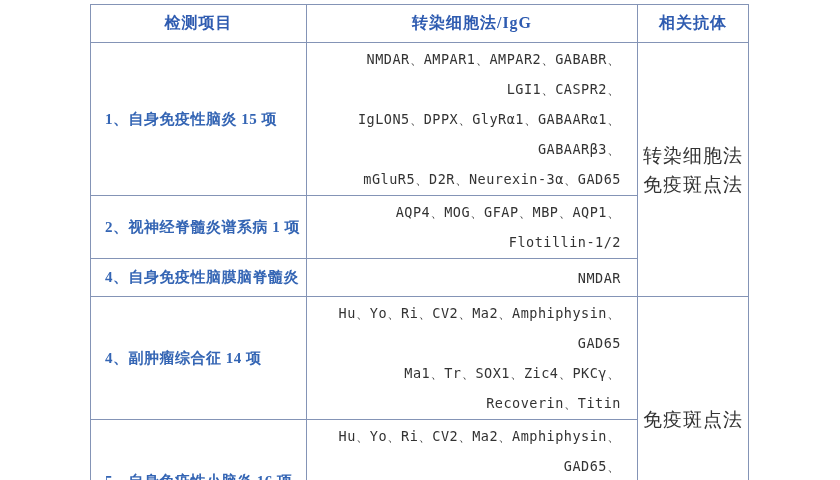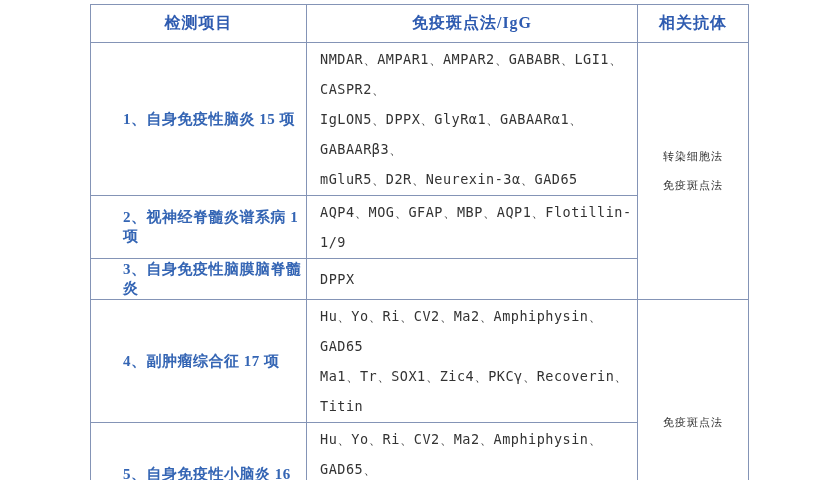--- a/index.html
+++ b/index.html
@@ -45,85 +45,85 @@
     font-size: 16px;
     font-weight: 700;
     text-align: center;
     letter-spacing: 1px;
     font-family: "Liberation Serif", serif;
   }
   td.item-cell {
     color: var(--item-text, #3465b4);
     font-size: 15px;
     font-weight: 600;
-    padding-left: 32px;
+    padding-left: 14px;
     letter-spacing: 0.5px;
     text-align: left;
     vertical-align: middle;
   }
   td.anti-cell {
     color: var(--body-text, #333333);
     font-family: "DejaVu Sans Mono", "Liberation Mono", monospace;
     font-size: 13.5px;
     line-height: 30px;
     padding-left: 13px;
-    padding-right: 4px;
+    padding-right: 16px;
     letter-spacing: 0.5px;
     white-space: pre-line;
     vertical-align: middle;
-    text-align: left;
+    text-align: right;
   }
   td.method-cell {
     color: var(--body-text, #333333);
-    font-size: 11px;
+    font-size: 19px;
     line-height: 29px;
     text-align: center;
     vertical-align: middle;
     letter-spacing: 1px;
     white-space: pre-line;
   }
 </style>
 </head>
 <body>
 
 <div class="page">
   <table class="panel">
     <colgroup>
       <col class="c-item">
       <col class="c-anti">
       <col class="c-method">
     </colgroup>
     <tbody>
       <tr class="hdr">
         <th class="col-hdr">检测项目</th>
-        <th class="col-hdr">免疫斑点法/IgG</th>
+        <th class="col-hdr">转染细胞法/IgG</th>
         <th class="col-hdr">相关抗体</th>
       </tr>
 
       <tr class="r1">
         <td class="item-cell">1、自身免疫性脑炎 15 项</td>
         <td class="anti-cell">NMDAR、AMPAR1、AMPAR2、GABABR、LGI1、CASPR2、
 IgLON5、DPPX、GlyRα1、GABAARα1、GABAARβ3、
 mGluR5、D2R、Neurexin-3α、GAD65</td>
         <td class="method-cell" rowspan="3">转染细胞法
 免疫斑点法</td>
       </tr>
 
       <tr class="r2">
         <td class="item-cell">2、视神经脊髓炎谱系病 1 项</td>
-        <td class="anti-cell">AQP4、MOG、GFAP、MBP、AQP1、Flotillin-1/9</td>
+        <td class="anti-cell">AQP4、MOG、GFAP、MBP、AQP1、Flotillin-1/2</td>
       </tr>
 
       <tr class="r3">
-        <td class="item-cell">3、自身免疫性脑膜脑脊髓炎</td>
-        <td class="anti-cell">DPPX</td>
+        <td class="item-cell">4、自身免疫性脑膜脑脊髓炎</td>
+        <td class="anti-cell">NMDAR</td>
       </tr>
 
       <tr class="r4">
-        <td class="item-cell">4、副肿瘤综合征 17 项</td>
+        <td class="item-cell">4、副肿瘤综合征 14 项</td>
         <td class="anti-cell">Hu、Yo、Ri、CV2、Ma2、Amphiphysin、GAD65
 Ma1、Tr、SOX1、Zic4、PKCγ、Recoverin、Titin</td>
         <td class="method-cell" rowspan="2">免疫斑点法</td>
       </tr>
 
       <tr class="r5">
         <td class="item-cell">5、自身免疫性小脑炎 16 项</td>
         <td class="anti-cell">Hu、Yo、Ri、CV2、Ma2、Amphiphysin、GAD65、
 Ma1、Tr、SOX1、Zic4、PKCγ、
 Homer3、ATP1A3、ARHGAP26、ITPR1</td>

